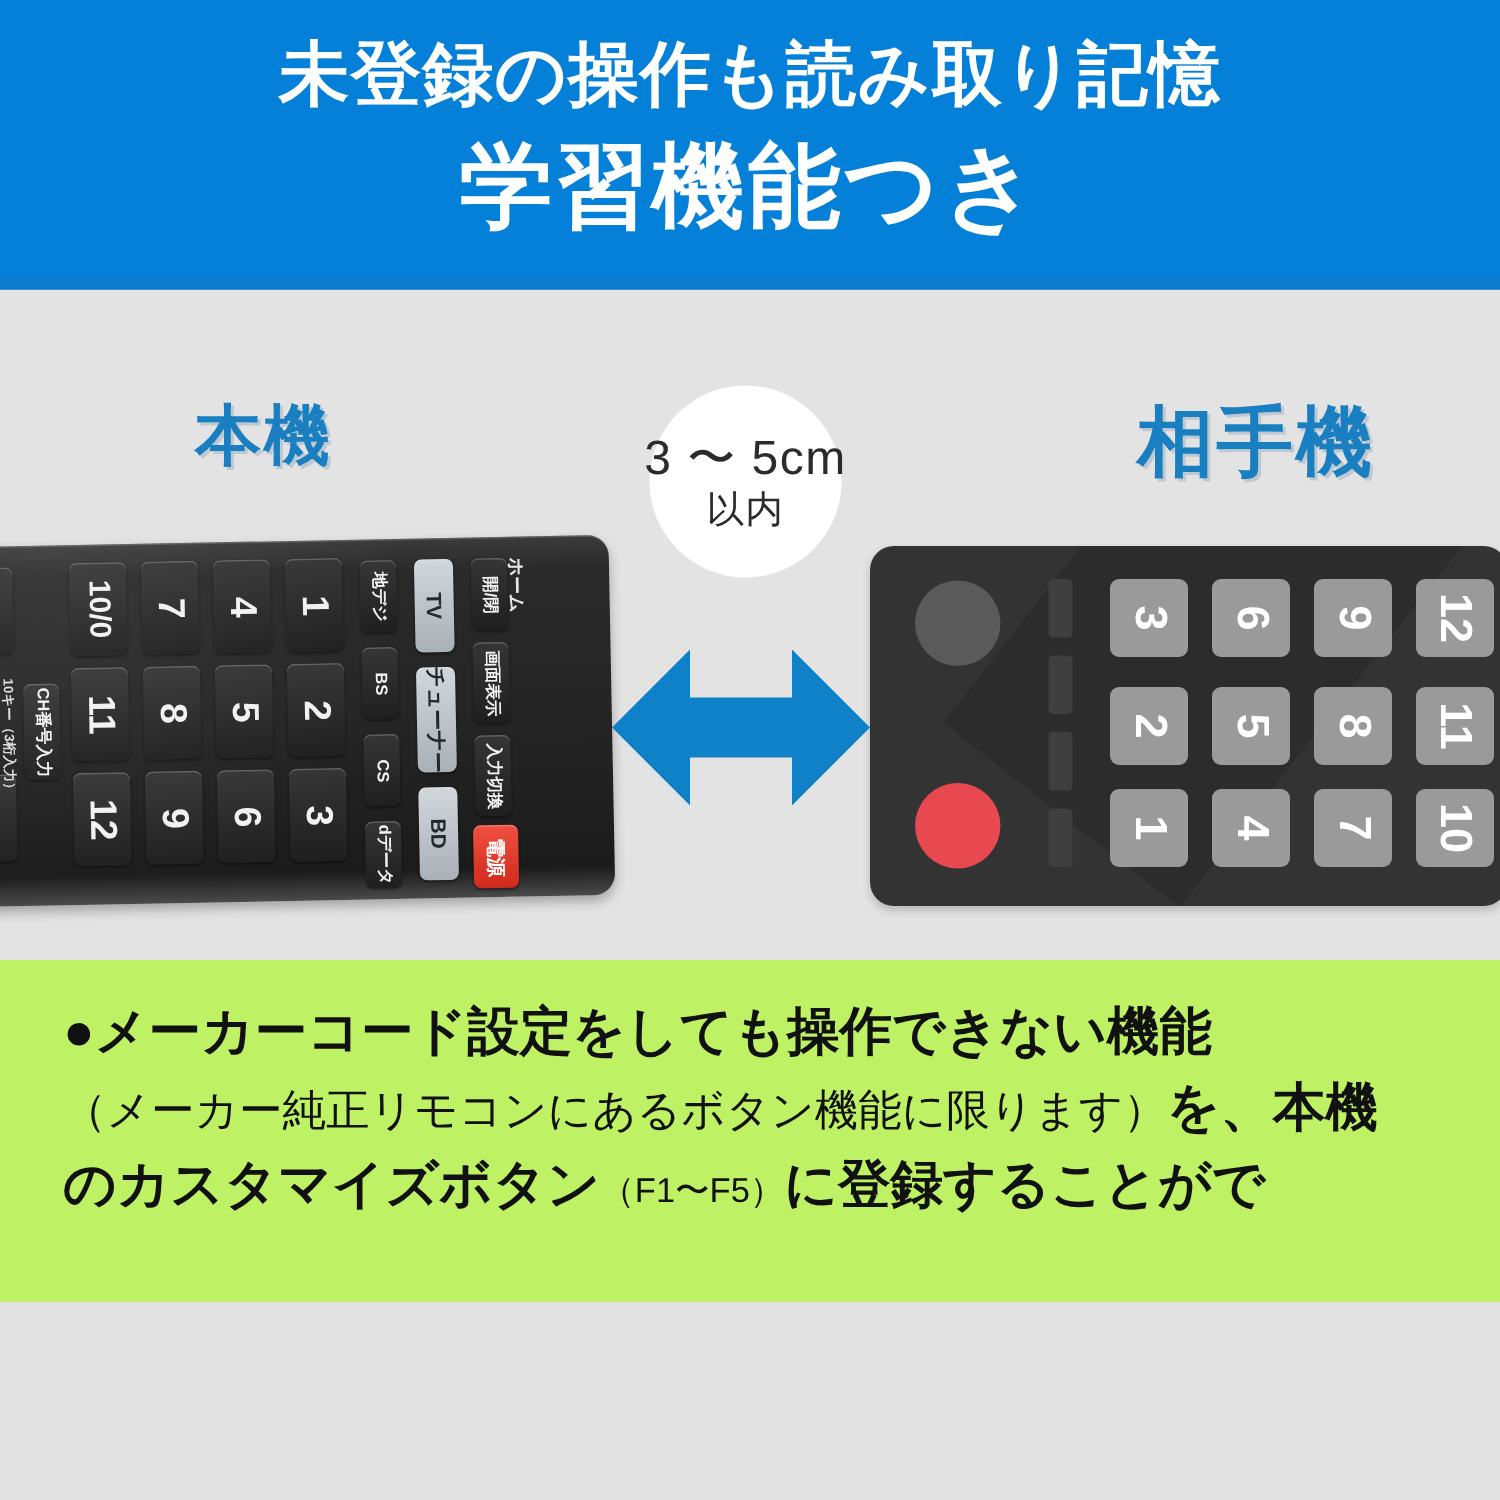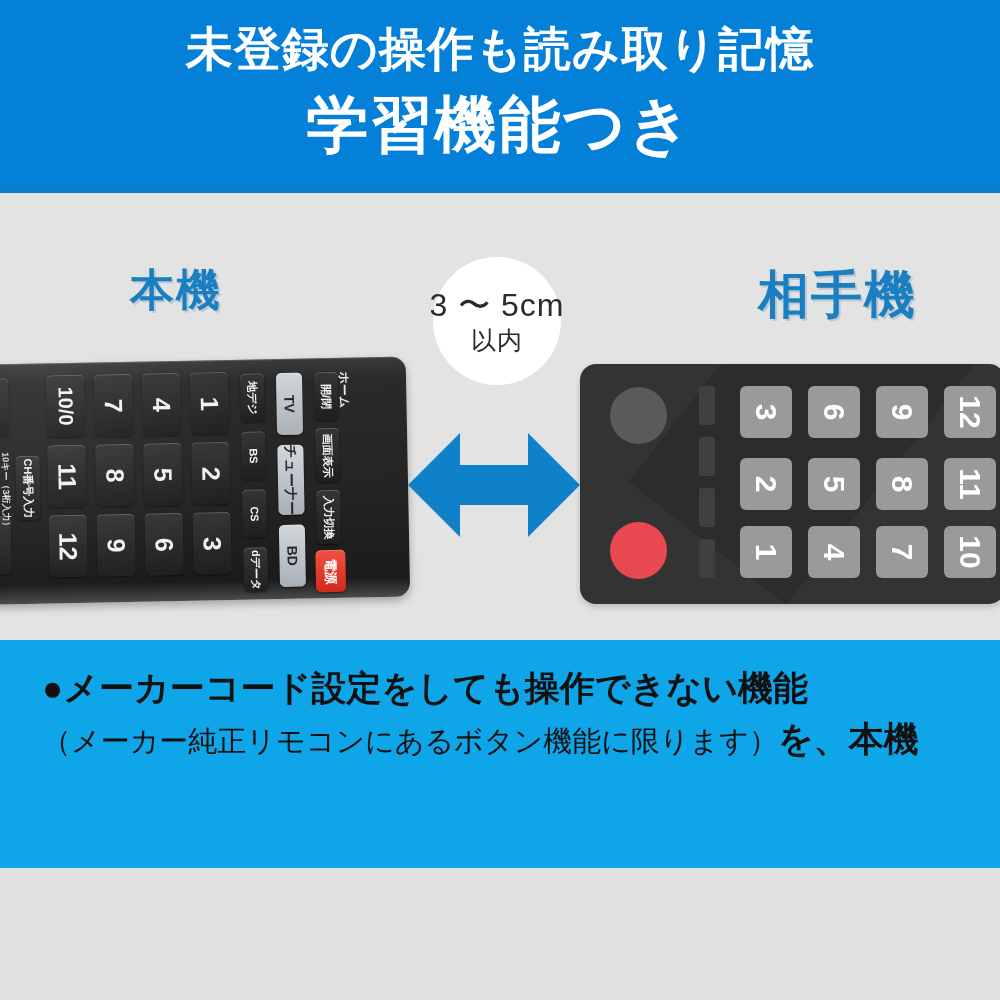--- a/index.html
+++ b/index.html
@@ -267,21 +267,21 @@
     line-height: 1;
     white-space: nowrap;
   }
 
   
   .bottom-text {
     position: absolute;
     left: 0; top: 640px;
     width: 1000px;
     height: 360px;
-    background: #0ea5e9;
+    background: #bef264;
     padding: 22px 42px 0 42px;
     box-sizing: border-box;
   }
   .bt-line {
     color: #111111;
     font-size: 35px;
     font-weight: bold;
     line-height: 1.46;
     letter-spacing: 0px;
     white-space: nowrap;
@@ -480,15 +480,18 @@
       </div>
     </div>
 
   </div>
 
   <div class="bottom-text">
     <div class="bt-line">●メーカーコード設定をしても操作できない機能</div>
     <div class="bt-line">
       <span class="thin">（メーカー純正リモコンにあるボタン機能に限ります）</span><span>を、本機</span>
     </div>
+    <div class="bt-line">
+      <span>のカスタマイズボタン</span><span class="paren-small">（F1〜F5）</span><span>に登録することがで</span>
+    </div>
   </div>
 
 </div>
 
 </body></html>

